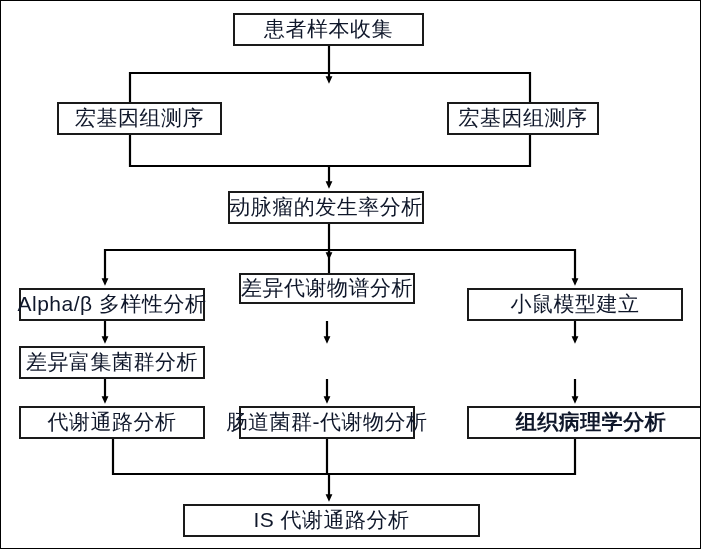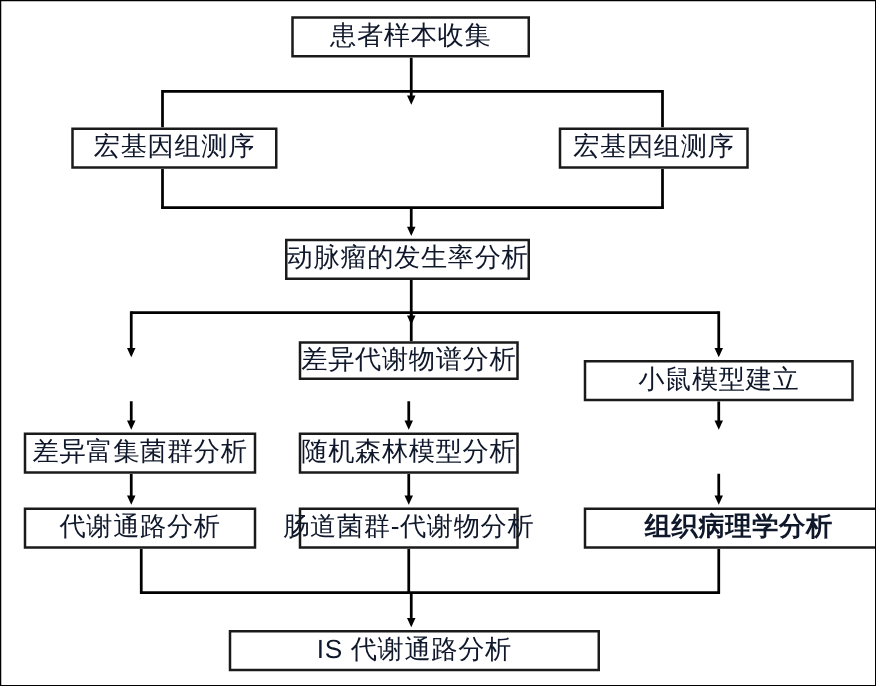--- a/index.html
+++ b/index.html
@@ -101,36 +101,36 @@
   </div>
 
   <div class="node" style="left:446px; top:101px; width:152px; height:33px;">
     <span class="node-label">宏基因组测序</span>
   </div>
 
   <div class="node" style="left:227px; top:190px; width:196px; height:33px;">
     <span class="node-label">动脉瘤的发生率分析</span>
   </div>
 
+  <div class="node" style="left:18px; top:287px; width:186px; height:33px;">
+    <span class="node-label">Alpha/β 多样性分析</span>
+  </div>
 
   <div class="node" style="left:238px; top:272px; width:176px; height:31px;">
     <span class="node-label">差异代谢物谱分析</span>
   </div>
 
   <div class="node" style="left:466px; top:287px; width:216px; height:33px;">
     <span class="node-label">小鼠模型建立</span>
   </div>
 
   <div class="node" style="left:18px; top:345px; width:186px; height:33px;">
     <span class="node-label">差异富集菌群分析</span>
   </div>
 
-  <div class="node" style="left:238px; top:345px; width:176px; height:33px;">
-    <span class="node-label">随机森林模型分析</span>
-  </div>
 
 
   <div class="node" style="left:238px; top:405px; width:176px; height:33px;">
     <span class="node-label">肠道菌群-代谢物分析</span>
   </div>
 
   <div class="node" style="left:18px; top:405px; width:186px; height:33px;">
     <span class="node-label">代谢通路分析</span>
   </div>
 

